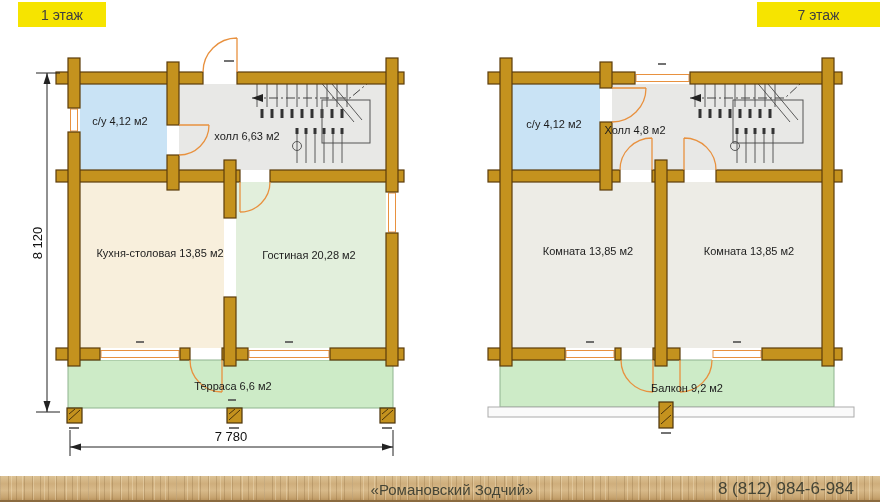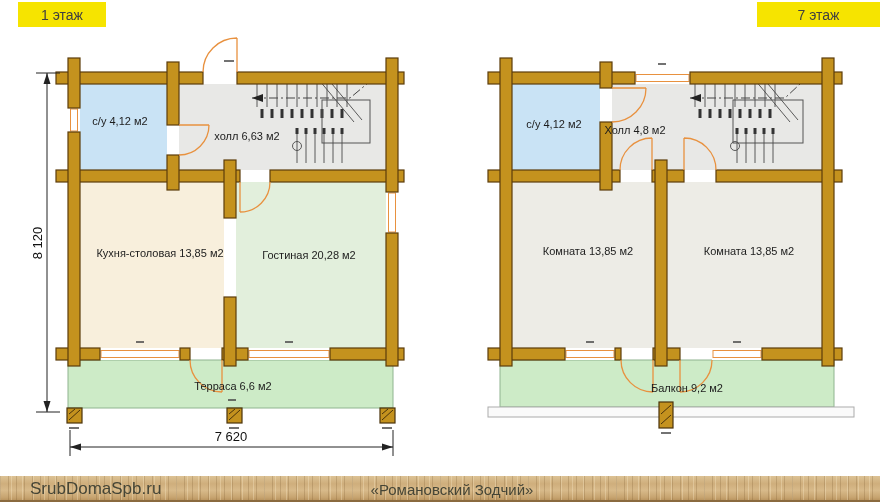--- a/index.html
+++ b/index.html
@@ -200,27 +200,27 @@
   </div>
   <div class="tag" style="left:757px;width:123px;">
     <span>7 этаж</span>
   </div>
 
   <span class="lbl" style="left:120px;top:121px;">с/у 4,12 м2</span>
   <span class="lbl" style="left:247px;top:136px;">холл 6,63 м2</span>
   <span class="lbl" style="left:152px;top:253px;margin-left:8px;">Кухня-столовая 13,85 м2</span>
   <span class="lbl" style="left:309px;top:255px;">Гостиная 20,28 м2</span>
   <span class="lbl" style="left:233px;top:386px;">Терраса 6,6 м2</span>
-  <span class="dimtxt" style="left:231px;top:436px;">7 620</span>
+  <span class="dimtxt" style="left:231px;top:436px;">7 780</span>
   <span class="dimtxt vert" style="left:37px;top:243px;">8 120</span>
 
   <span class="lbl" style="left:554px;top:124px;">с/у 4,12 м2</span>
   <span class="lbl" style="left:635px;top:130px;text-align:center;">Холл 4,8 м2</span>
   <span class="lbl" style="left:588px;top:251px;">Комната 13,85 м2</span>
   <span class="lbl" style="left:749px;top:251px;">Комната 13,85 м2</span>
   <span class="lbl" style="left:663px;top:388px;padding-left:48px;">Балкон 9,2 м2</span>
 
   <div id="footer">
-    <span class="site">SrubDomaSpb.ru</span>
     <span class="company">«Романовский Зодчий»</span>
+    <span class="phone">8 (812) 984-6-984</span>
   </div>
 
 </div>
 
 </body></html>

